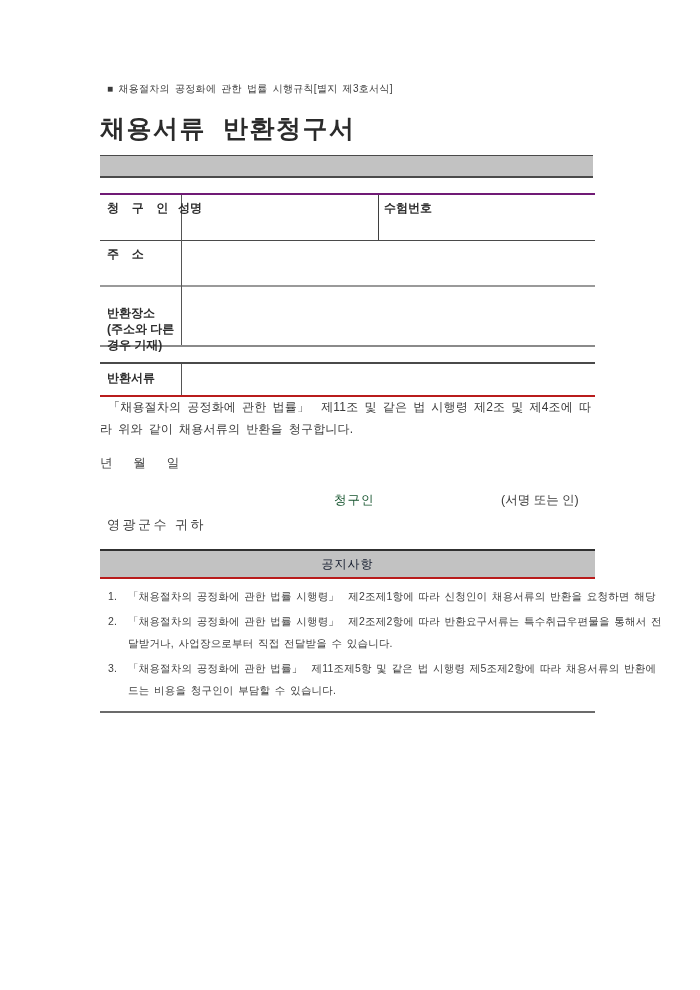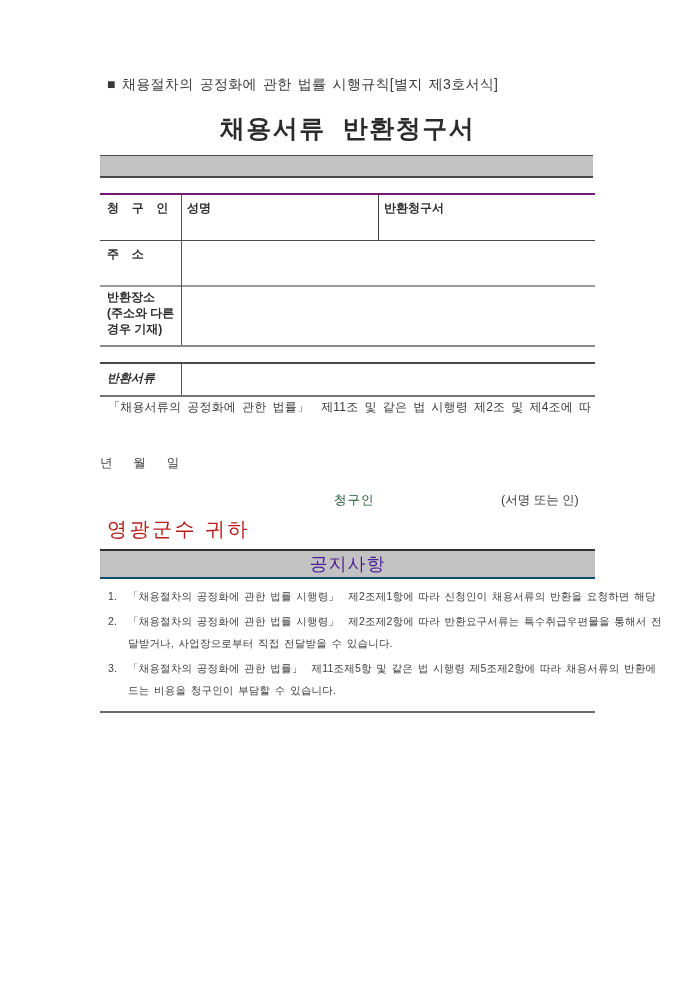--- a/index.html
+++ b/index.html
@@ -2,26 +2,26 @@
 <html><head>
 <meta charset="utf-8">
 <style>
   html,body { margin:0; padding:0; background:#ffffff; }
   .page {
     position:relative; width:700px; height:990px; background:#ffffff;
     font-family:"Liberation Sans","DejaVu Sans",sans-serif; color:#3a3a3a;
     overflow:hidden;
   }
   .note {
-    position:absolute; left:107px; top:76px;
-    font-size:14px; letter-spacing:0.3px; word-spacing:2px; color:#3a3a3a;
+    position:absolute; left:107px; top:82px;
+    font-size:10px; letter-spacing:0.3px; word-spacing:2px; color:#3a3a3a;
     white-space:pre;
   }
   .title {
-    position:absolute; left:100px; top:112px; width:495px; text-align:center;
+    position:absolute; left:100px; top:112px; width:495px; text-align:left;
     font-size:25px; font-weight:bold; letter-spacing:1.5px; color:#2b2b2b;
     white-space:pre;
   }
   .gray-bar { border-top:1px solid #4a4a4a; border-bottom:2px solid #4a4a4a; background:#c2c2c2; }
   .bar1 { position:absolute; left:100px; top:155px; width:493px; height:20px; }
 
   .table1 {
     position:absolute; left:100px; top:193px; width:495px; height:150px;
     border-top:2px solid #701a75; border-bottom:2px solid #8a8a8a;
   }
@@ -30,62 +30,62 @@
   .t1-h2 { top:90px; height:2px; background:#9a9a9a; }
   .vline { position:absolute; width:1px; background:#555555; }
   .v-label { left:81px; top:0; bottom:0; }
   .v-exam  { left:278px; top:0; height:45px; background:#3f3f3f; }
 
   .cell-label {
     position:absolute; font-size:12px; font-weight:bold; color:#2d2d2d;
     white-space:pre; line-height:16px;
   }
   .lbl-claimant { left:7px;  top:5px;  letter-spacing:2px; }
-  .lbl-name     { left:87px; top:5px; }
+  .lbl-name     { left:78px; top:5px; }
   .lbl-exam     { left:284px;top:5px; }
   .lbl-addr     { left:7px;  top:51px; letter-spacing:2px; }
-  .lbl-place    { left:7px;  top:94px; white-space:pre-line; }
+  .lbl-place    { left:7px;  top:110px; white-space:pre-line; }
   .cell-value { position:absolute; font-size:12px; color:#3a3a3a; }
   .val-name  { left:90px;  top:24px; }
   .val-exam  { left:287px; top:24px; }
   .val-addr  { left:90px;  top:51px; }
   .val-place { left:90px;  top:94px; }
   .val-docs  { left:90px;  top:6px; }
 
   .table2 {
     position:absolute; left:100px; top:362px; width:495px; height:31px;
-    border-top:2px solid #4a4a4a; border-bottom:2px solid #737373;font-style:italic;
+    border-top:2px solid #4a4a4a; border-bottom:2px solid #b91c1c;
   }
   .v-label2 { left:81px; top:0; bottom:0; }
   .lbl-docs { left:7px; top:6px; }
 
   .statement {
     position:absolute; left:100px; top:397px; width:497px;
     font-size:12px; line-height:21.5px; word-spacing:2.5px;
     letter-spacing:0.2px; color:#3a3a3a;
   }
   .statement .l1 { padding-left:8px; white-space:pre; }
   .statement .l2 { white-space:pre; }
 
   .date-line {
     position:absolute; left:100px; top:455px; width:490px; text-align:left;
     font-size:12.5px; white-space:pre; color:#3a3a3a;
   }
   .claimant-sign { position:absolute; left:334px; top:492px; font-size:12.5px; letter-spacing:1px; color:#14532d; }
   .sign-note     { position:absolute; left:501px; top:492px; font-size:12.5px; color:#3a3a3a; white-space:pre; }
-  .recipient     { position:absolute; left:107px; top:516px; font-size:20px; letter-spacing:2.5px; color:#b91c1c; white-space:pre; }
+  .recipient     { position:absolute; left:107px; top:516px; font-size:13px; letter-spacing:2.5px; color:#404040; white-space:pre; }
 
   .notice {
     position:absolute; left:100px; top:549px; width:495px;
     border-top:2px solid #303030; border-bottom:2px solid #6b6b6b;
   }
   .notice-header {
     height:26px; line-height:26px; text-align:center;
-    font-size:18px; letter-spacing:1px; color:#4c1d95;
-    border-top:none; border-bottom:2px solid #0c4a6e; background:#c2c2c2;
+    font-size:12px; letter-spacing:1px; color:#0f172a;
+    border-top:none; border-bottom:2px solid #b91c1c; background:#c2c2c2;
   }
   .notice-body { padding:6px 2px 7px 8px; }
   .notice-item {
     display:flex; margin-bottom:3px;
     font-size:10.5px; line-height:22px; letter-spacing:0.2px; word-spacing:1.5px;
     color:#3d3d3d;
   }
   .notice-num { width:20px; flex:none; }
   .notice-lines { flex:1; }
   .notice-lines div { white-space:pre; }
@@ -108,38 +108,39 @@
 
   <div class="table1">
     <div class="hline t1-h1"></div>
     <div class="hline t1-h2"></div>
     <div class="vline v-label"></div>
     <div class="vline v-exam"></div>
 
     <div class="cell-label lbl-claimant">청  구  인</div>
     <div class="cell-label lbl-name">성명</div>
     <div class="cell-value val-name"></div>
-    <div class="cell-label lbl-exam">반환청구서</div>
+    <div class="cell-label lbl-exam">수험번호</div>
     <div class="cell-value val-exam"></div>
     <div class="cell-label lbl-addr">주  소</div>
     <div class="cell-value val-addr"></div>
     <div class="cell-label lbl-place">반환장소
 (주소와 다른
 경우 기재)</div>
     <div class="cell-value val-place"></div>
   </div>
 
   <div class="table2">
     <div class="vline v-label2"></div>
     <div class="cell-label lbl-docs">반환서류</div>
     <div class="cell-value val-docs"></div>
   </div>
 
   <div class="statement">
-    <div class="l1">「채용서류의 공정화에 관한 법률」  제11조 및 같은 법 시행령 제2조 및 제4조에 따</div>
+    <div class="l1">「채용절차의 공정화에 관한 법률」  제11조 및 같은 법 시행령 제2조 및 제4조에 따</div>
+    <div class="l2">라 위와 같이 채용서류의 반환을 청구합니다.</div>
   </div>
 
   <div class="date-line">년      월      일</div>
   <div class="claimant-sign">청구인</div>
   <div class="sign-note">(서명 또는 인)</div>
   <div class="recipient">영광군수 귀하</div>
 
   <div class="notice">
     <div class="notice-header" style="background: rgb(194, 194, 194);">공지사항</div>
     <div class="notice-body">

